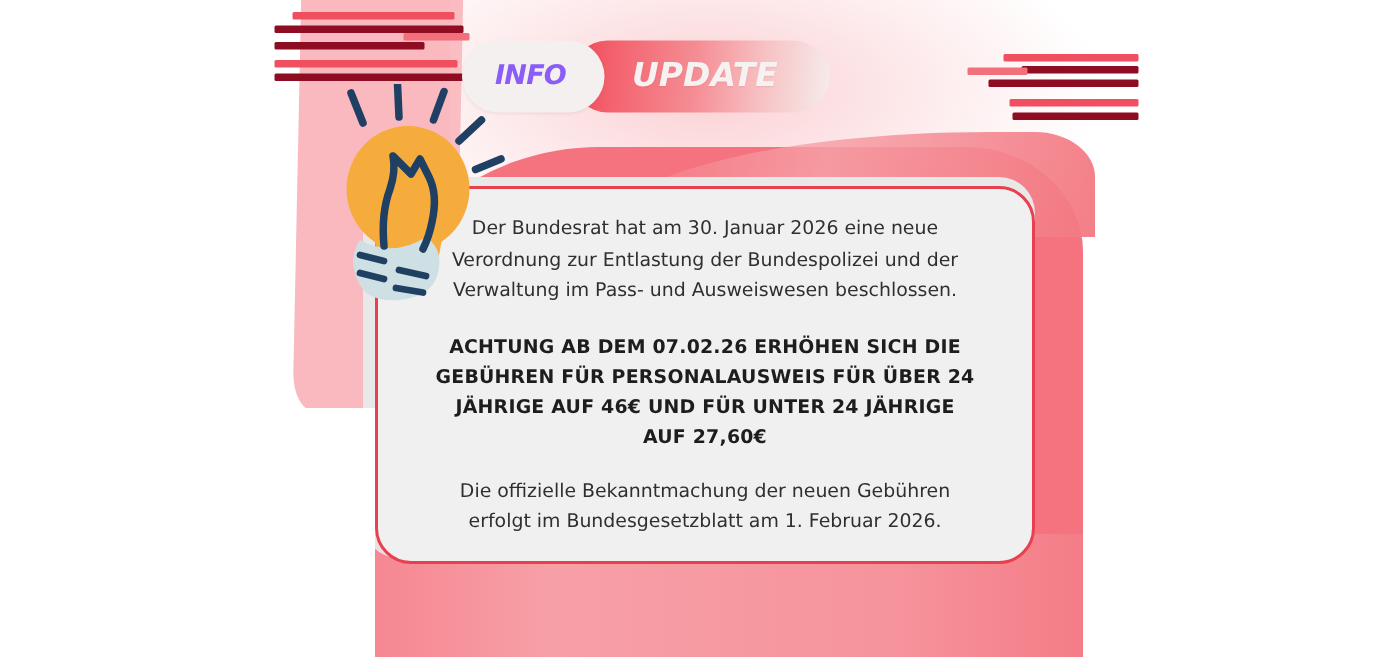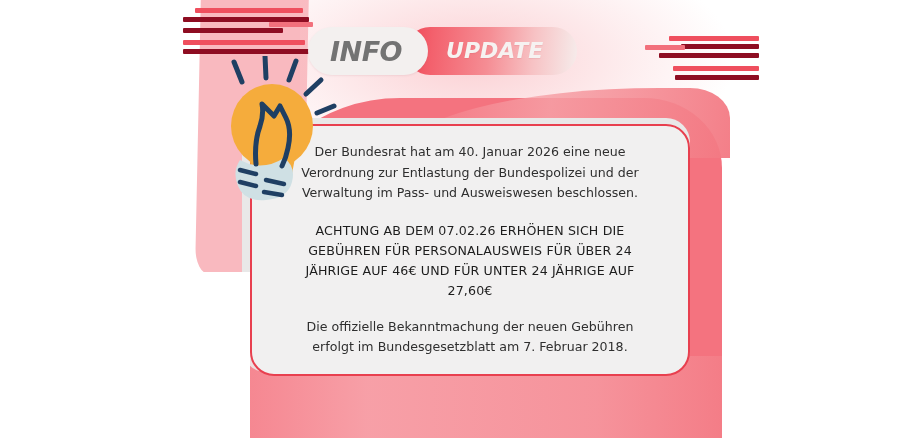--- a/index.html
+++ b/index.html
@@ -109,23 +109,23 @@
     border-radius: 26px;
     padding: 0 26px 0 22px;
     display: flex;
     align-items: center;
     box-shadow: 0 1px 2px rgba(150,80,85,0.10);
   }
   .banner-info span {
     font-family: "DejaVu Sans", sans-serif;
     font-weight: bold;
     font-style: italic;
-    font-size: 27px;
+    font-size: 18px;
     letter-spacing: -0.5px;
-    color: #737373;
+    color: #8b5cf6;
     line-height: 1;
   }
   .banner-update {
     position: relative;
     z-index: 1;
     margin-left: -22px;
     background: linear-gradient(95deg, #ef4554 0%, #f3616d 16%, #f58d94 48%, #f7c2c4 74%, #f6eceb 100%);
     border-radius: 26px;
     padding: 0 34px 0 40px;
     display: flex;
@@ -170,21 +170,21 @@
   }
   .card p {
     margin: 0;
     text-align: center;
     color: #2f2f2f;
     font-family: "DejaVu Sans", sans-serif;
     font-size: 12.6px;
     line-height: 1.62;
   }
   .card p.strong {
-    font-weight: normal;
+    font-weight: bold;
     font-size: 12.6px;
     letter-spacing: 0.15px;
     line-height: 1.58;
     color: #1d1d1d;
     margin: 4px 0 2px 0;
   }
 
   
   .bulb {
     position: absolute;
@@ -221,23 +221,23 @@
       <div class="bar" style="top: 30px; left: 28px; width: 86px; background: rgb(239, 79, 94);"></div>
       <div class="bar" style="top: 39px; left: 30px; width: 84px; background: rgb(142, 13, 34);"></div>
     </div>
 
   <div class="card-shadow"></div>
 
   <div class="bg-bottom-fade"></div>
   <div class="bg-white-left-mask"></div>
 
   <div class="card">
-    <p>Der Bundesrat hat am 40. Januar 2026 eine neue Verordnung zur Entlastung der Bundespolizei und der Verwaltung im Pass- und Ausweiswesen beschlossen.</p>
+    <p>Der Bundesrat hat am 30. Januar 2026 eine neue Verordnung zur Entlastung der Bundespolizei und der Verwaltung im Pass- und Ausweiswesen beschlossen.</p>
     <p class="strong">ACHTUNG AB DEM 07.02.26 ERHÖHEN SICH DIE GEBÜHREN FÜR PERSONALAUSWEIS FÜR ÜBER 24 JÄHRIGE AUF 46€ UND FÜR UNTER 24 JÄHRIGE AUF 27,60€</p>
-    <p>Die offizielle Bekanntmachung der neuen Gebühren erfolgt im Bundesgesetzblatt am 7. Februar 2018.</p>
+    <p>Die offizielle Bekanntmachung der neuen Gebühren erfolgt im Bundesgesetzblatt am 1. Februar 2026.</p>
   </div>
 
   <div class="banner">
     <div class="banner-info">
       <span>INFO</span>
     </div>
     <div class="banner-update">
       <span>UPDATE</span>
     </div>
   </div>

